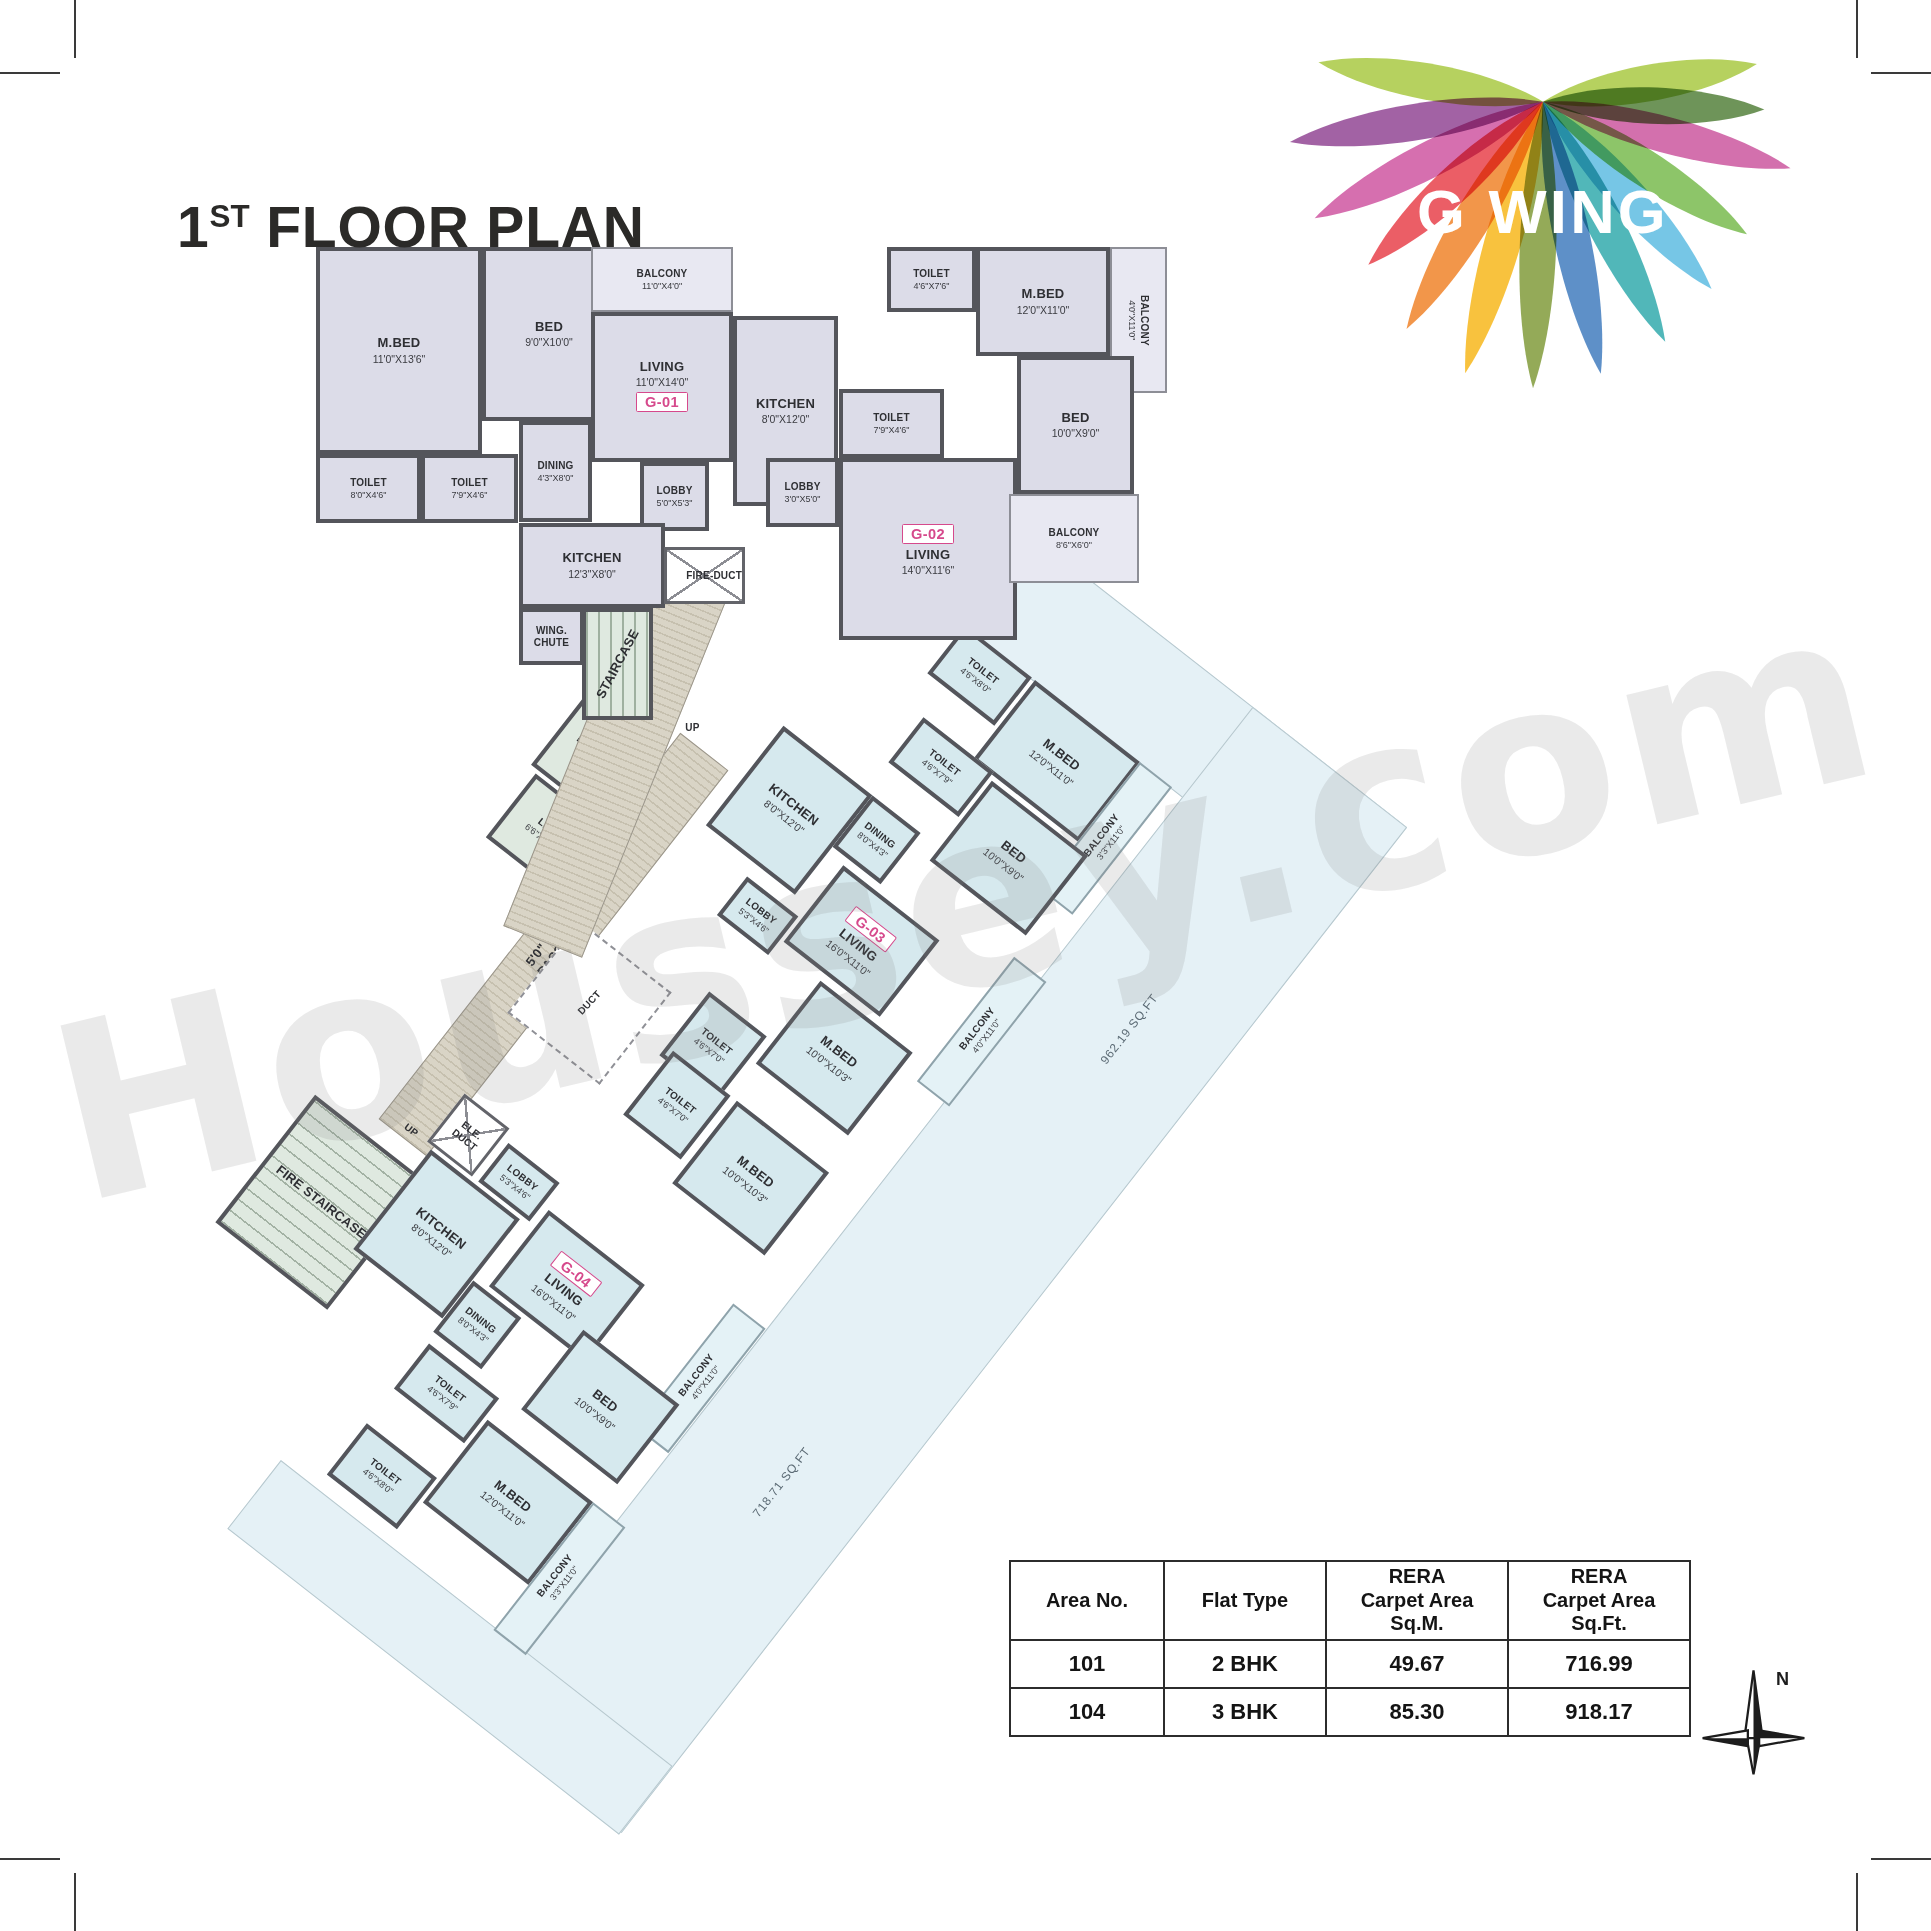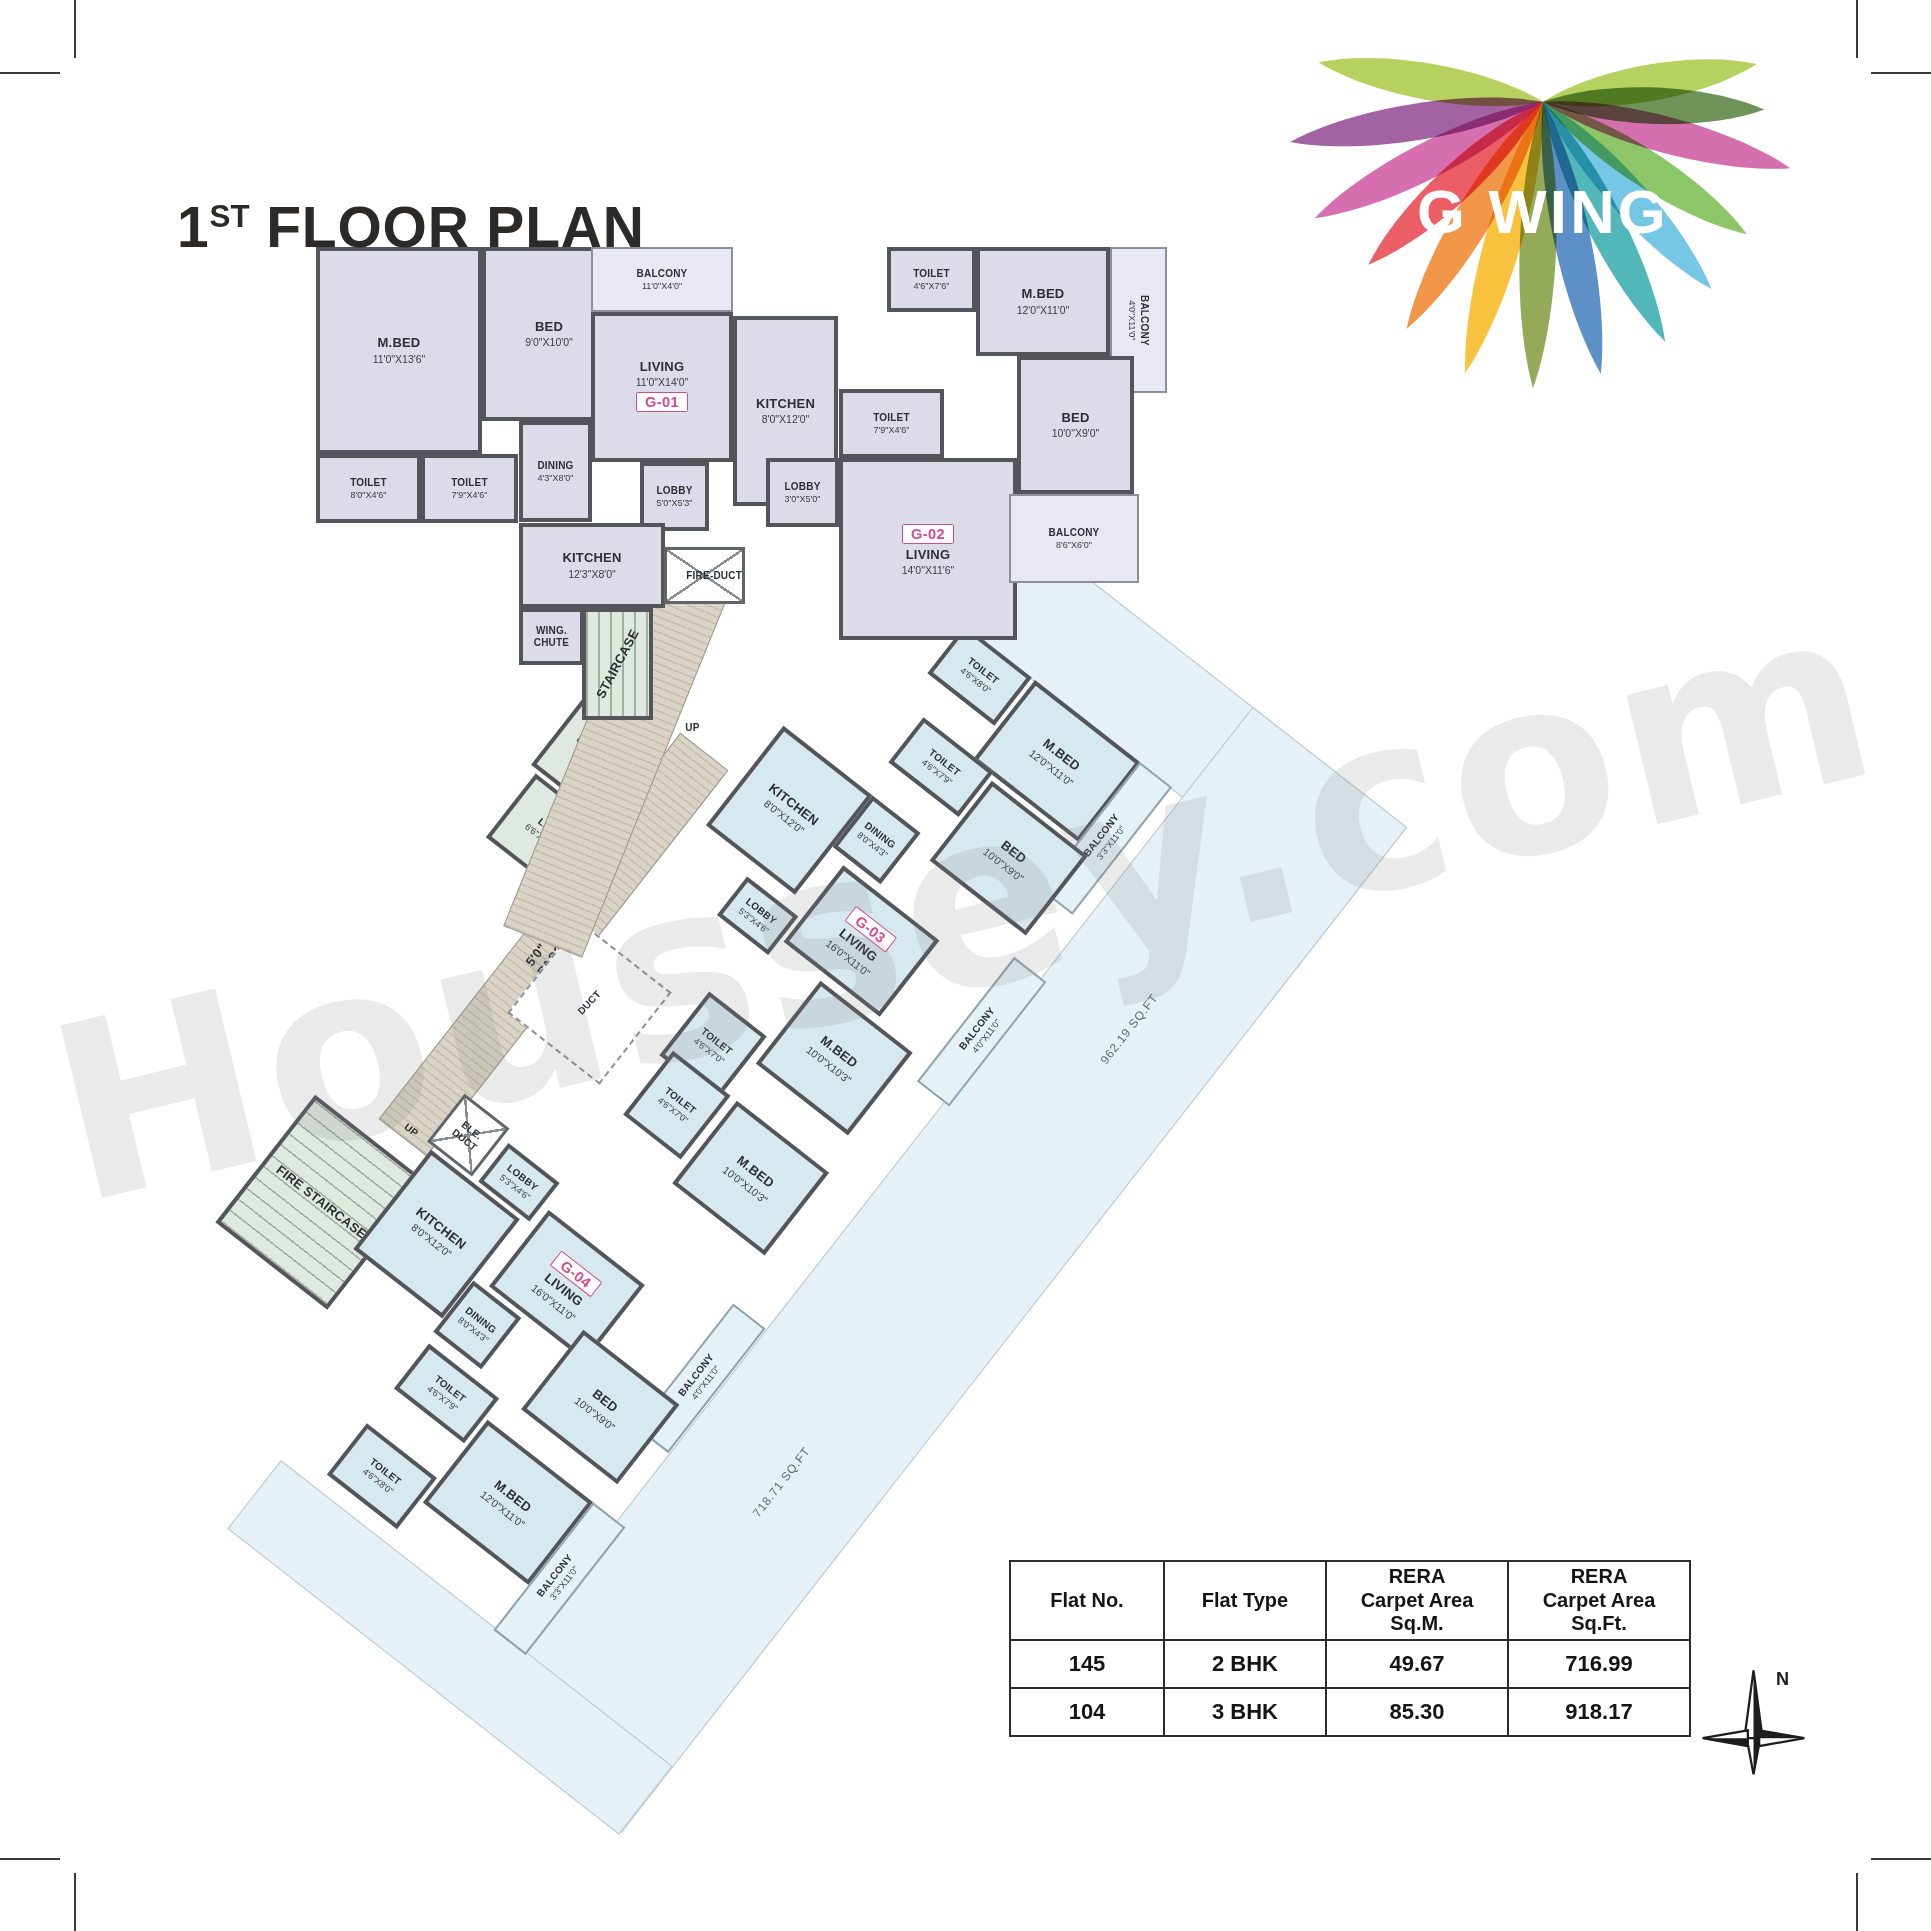--- a/index.html
+++ b/index.html
@@ -417,33 +417,33 @@
 
   <table id="flat-table">
     <colgroup>
         <col style="width:154px">
         <col style="width:162px">
         <col style="width:182px">
         <col style="width:182px">
       </colgroup>
     <thead>
         <tr id="flat-table-head">
-          <th>Flat No.</th>
+          <th>Area No.</th>
           <th>Flat Type</th>
           <th>RERA
 Carpet Area
 Sq.M.</th>
           <th>RERA
 Carpet Area
 Sq.Ft.</th>
         </tr>
       </thead>
     <tbody id="flat-table-body">
         <tr>
-          <td>145</td>
+          <td>101</td>
           <td>2 BHK</td>
           <td>49.67</td>
           <td>716.99</td>
         </tr>
         <tr>
           <td>104</td>
           <td>3 BHK</td>
           <td>85.30</td>
           <td>918.17</td>
         </tr>

